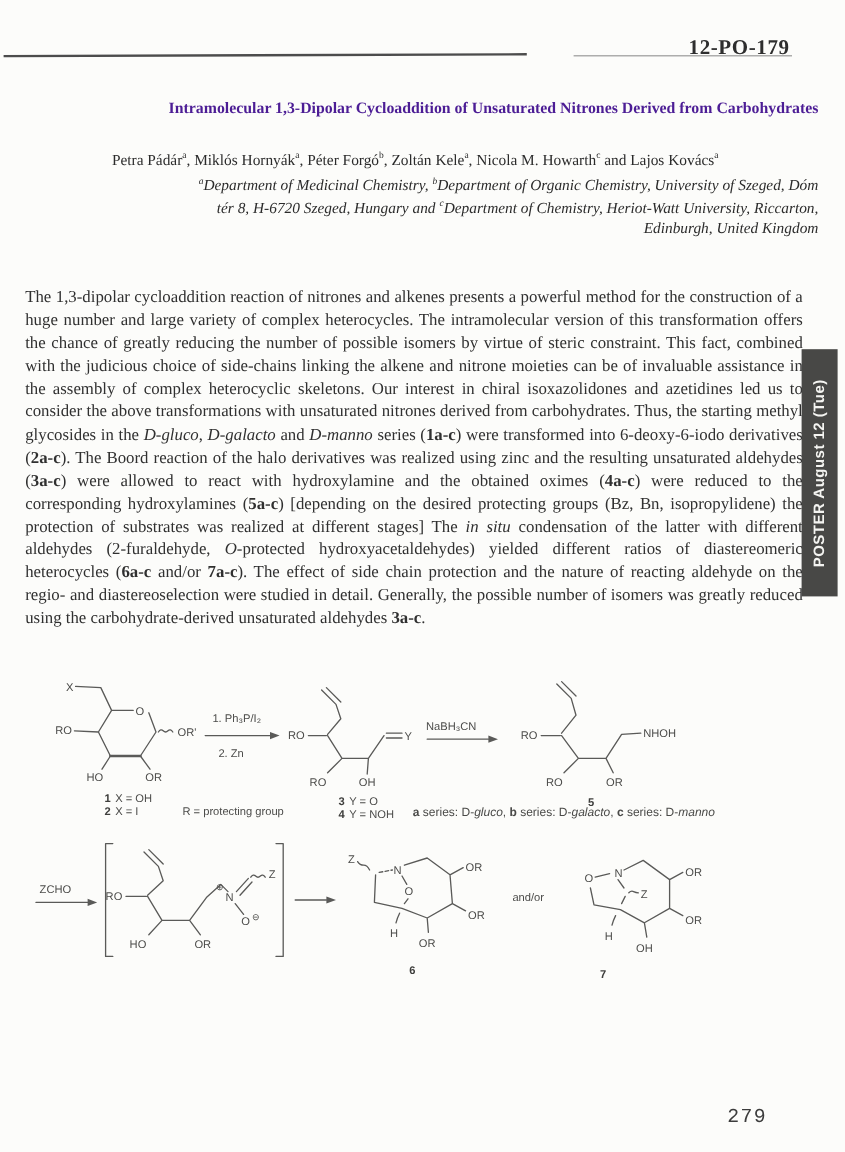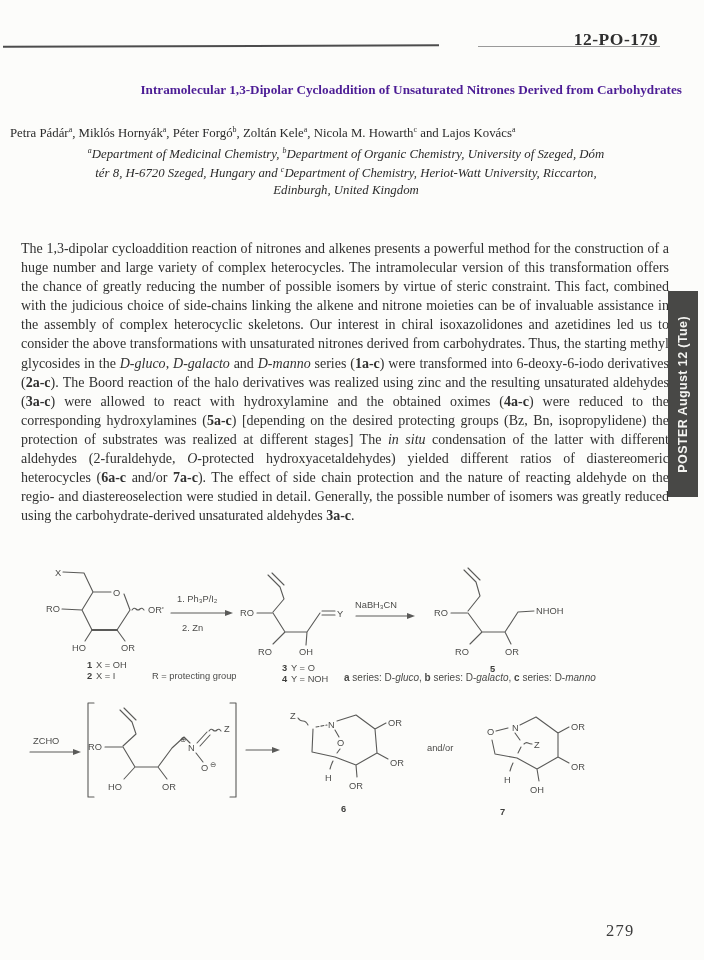--- a/index.html
+++ b/index.html
@@ -3,29 +3,29 @@
 <meta charset="utf-8">
 <style>
   html,body{margin:0;padding:0}
   body{position:relative;width:704px;height:960px;background:#fcfcfa;overflow:hidden;
        font-family:"Liberation Serif",serif;color:#2b2b2b}
   sup{font-size:.62em}
   .paper-code{position:absolute;top:29px;right:46px;font-size:17.5px;font-weight:bold;letter-spacing:.5px;color:#2e2e2e}
   .rule-a{position:absolute;left:3px;top:45px;width:436px;height:2.2px;background:#4c4c4c;transform:rotate(-.2deg)}
   .rule-b{position:absolute;left:478px;top:46px;width:182px;height:1.2px;background:#999}
   .page-title{position:absolute;top:82px;left:10px;width:672px;text-align:right;font-weight:bold;font-size:13.2px;color:#4c1d95}
-  .authors{position:absolute;top:125px;left:10px;width:672px;font-size:12.8px}
-  .affiliation{position:absolute;top:143px;left:10px;width:672px;text-align:center;font-style:italic;font-size:12.8px;line-height:16.2px}
+  .authors{position:absolute;top:125px;left:10px;width:672px;text-align:center;font-size:12.8px}
+  .affiliation{position:absolute;top:143px;left:10px;width:672px;text-align:right;font-style:italic;font-size:12.8px;line-height:16.2px}
   .abstract{position:absolute;top:239px;left:21px;width:648px;text-align:justify;font-size:14px;line-height:19.1px;color:#303030}
   .sidebar-tab{position:absolute;left:668px;top:291px;width:30px;height:206px;background:#484846;
                display:flex;align-items:center;justify-content:center}
   .sidebar-tab span{writing-mode:vertical-rl;transform:rotate(180deg);color:#f4f4f1;
                     font-family:"Liberation Sans",sans-serif;font-weight:bold;font-size:12.5px;
                     letter-spacing:.4px;white-space:nowrap}
-  .page-number{position:absolute;left:606px;top:921px;font-family:Liberation Serif, serif;
+  .page-number{position:absolute;left:606px;top:921px;font-family:Liberation Mono, monospace;
                font-size:16.5px;letter-spacing:1.2px;color:#3c3c3c}
   svg.scheme{position:absolute;left:0}
   #scheme1{top:550px}
   #scheme2{top:695px}
   .bond{stroke:#5a5a58;stroke-width:1.1;fill:none;stroke-linecap:round;stroke-linejoin:round}
   .bold{stroke-width:2.2}
   .dash{stroke-dasharray:3 2}
   .head{fill:#5a5a58;stroke:none}
   svg text{font-family:"Liberation Sans",sans-serif;font-size:9.3px;fill:#4c4c4a}
   svg text.num{font-weight:bold;fill:#3e3e3c}

